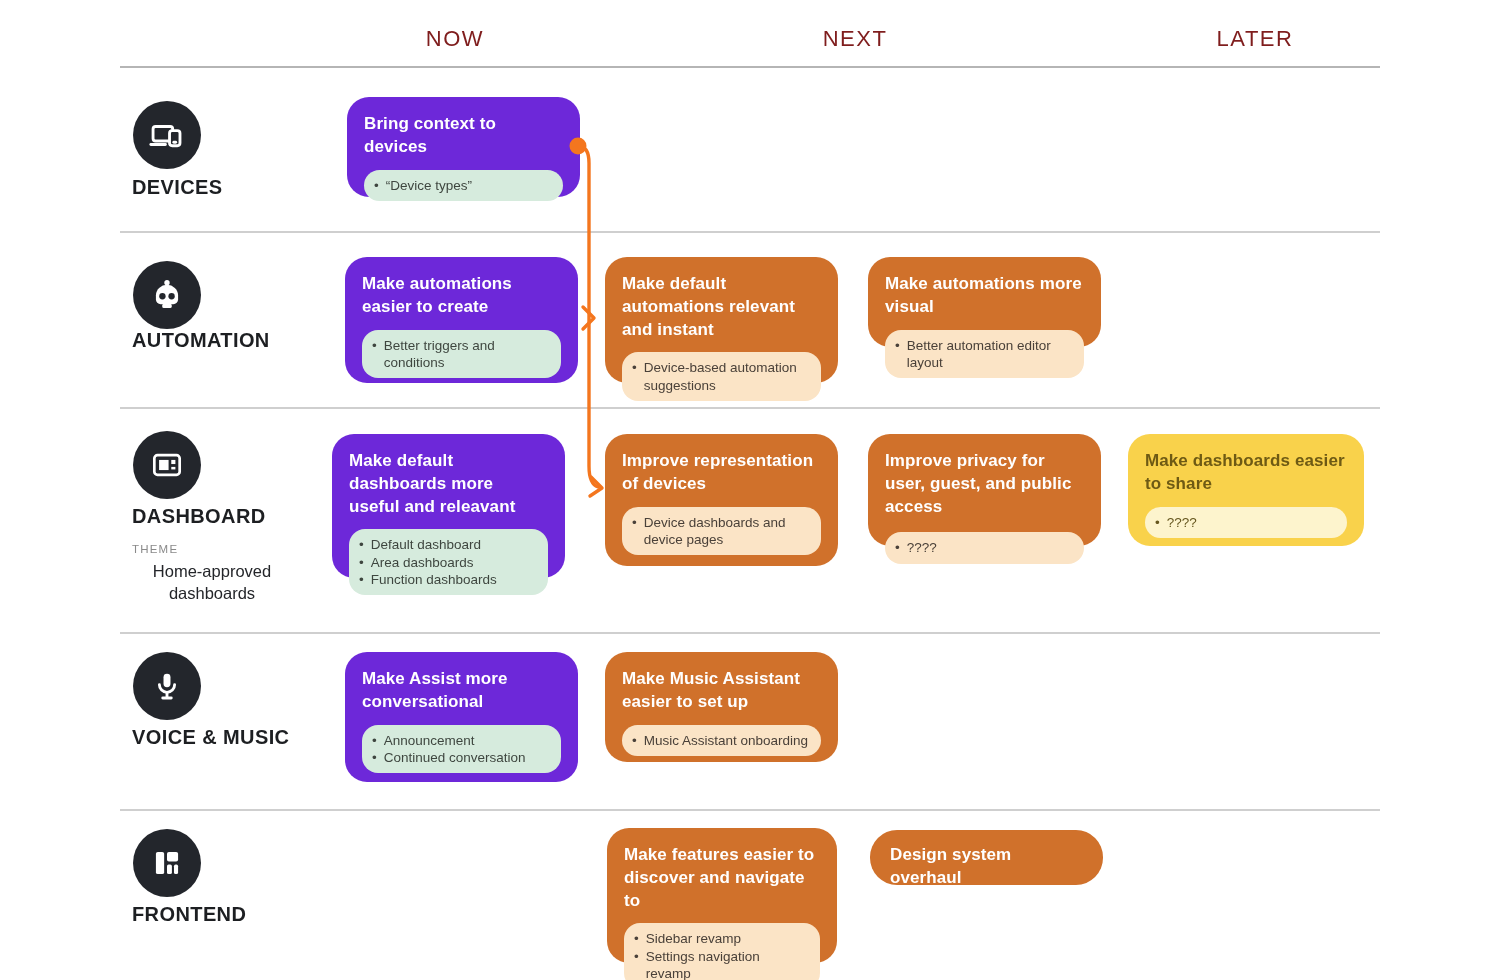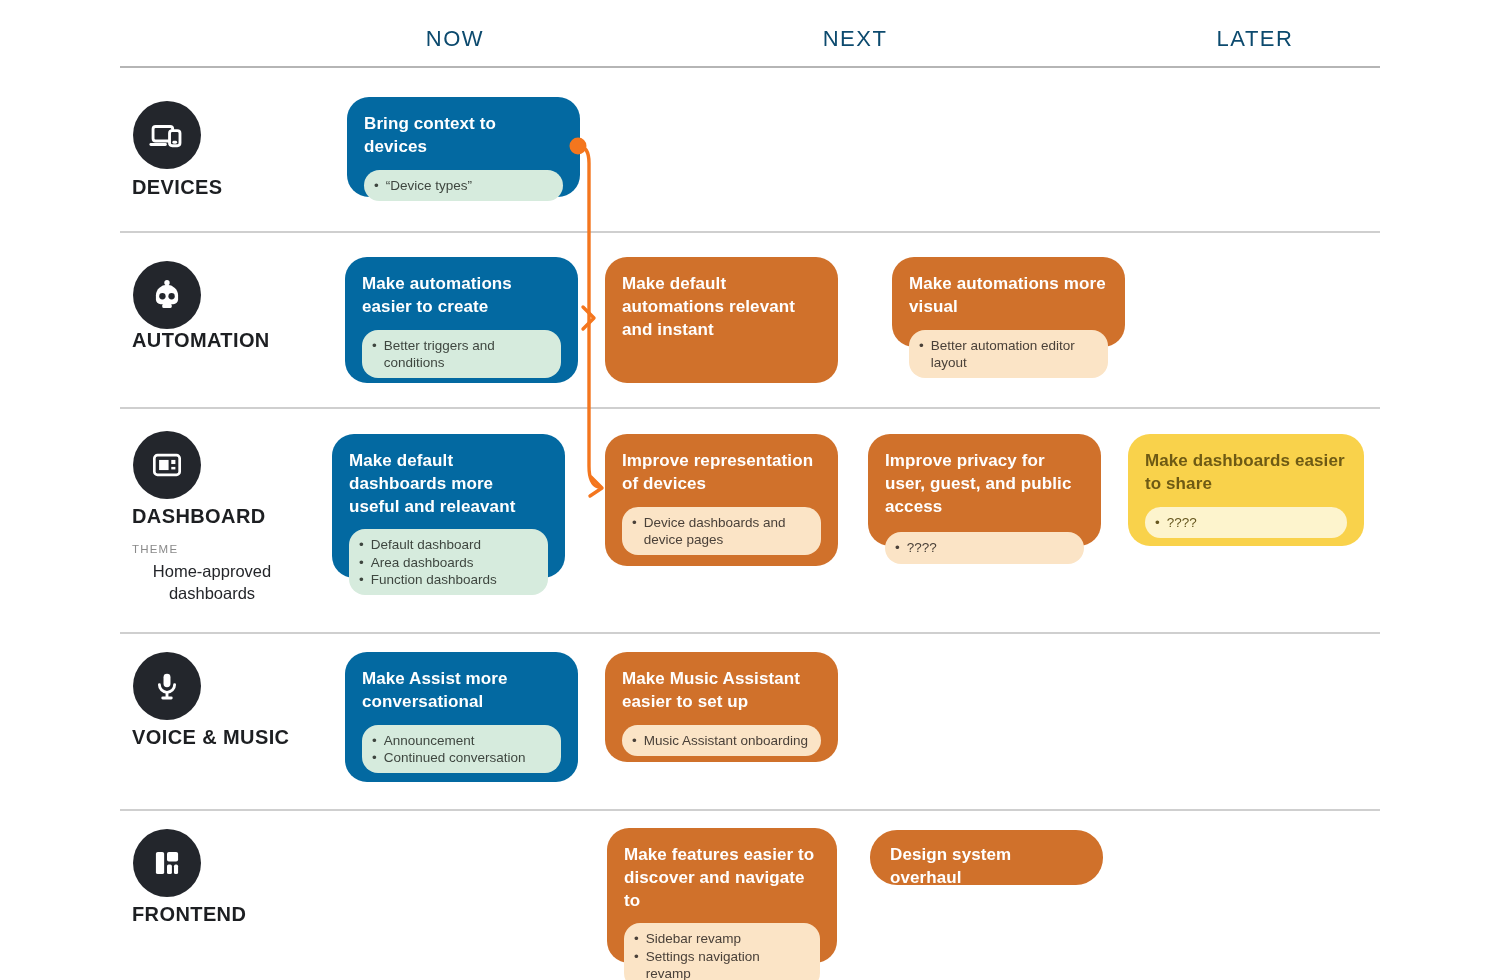--- a/index.html
+++ b/index.html
@@ -1,21 +1,21 @@
 <!DOCTYPE html>
 <html><head>
 <meta charset="utf-8">
 <style>
   html,body{margin:0;padding:0;background:#ffffff;}
   #page{position:relative;width:1500px;height:980px;background:#ffffff;overflow:hidden;
         font-family:"Liberation Sans",sans-serif;}
 
   
   .col-header{position:absolute;top:26px;transform:translateX(-50%);
-    font-size:22px;letter-spacing:1.5px;color:#0c4a6e;font-weight:400;}
+    font-size:22px;letter-spacing:1.5px;color:#7f1d1d;font-weight:400;}
   #hdr-now{left:455px;} #hdr-next:nth-child(n){left:855px;} #hdr-later:nth-child(n){left:1255px;}
   #hdr-next{left:855px;} #hdr-later{left:1255px;}
 
   
   .divider{position:absolute;left:120px;width:1260px;height:2px;background:#cfcfcf;}
   #div-top{top:66px;background:#b5b5b5;}
   #div-1{top:231px;} #div-2{top:407px;} #div-3{top:632px;} #div-4{top:809px;}
 
   
   .cat-circle{position:absolute;left:133px;width:68px;height:68px;border-radius:50%;
@@ -30,35 +30,35 @@
   #circ-frontend{top:829px;} #lbl-frontend{top:903px;}
   .theme-label{position:absolute;left:132px;top:543px;font-size:11.5px;letter-spacing:1.2px;
     color:#8a8a8a;font-weight:500;}
   .theme-text{position:absolute;left:132px;top:561px;width:160px;font-size:16.5px;
     line-height:1.33;color:#24262a;text-align:center;}
 
   
   .card{position:absolute;width:233px;border-radius:22px;box-sizing:border-box;
     padding:16px 17px;display:flex;flex-direction:column;gap:11px;}
   .card .title{font-size:17px;font-weight:600;line-height:1.34;color:#ffffff;letter-spacing:0.1px;}
-  .card.green{background:#0369a1;}
+  .card.green{background:#6d28d9;}
   .card.orange{background:#d0712b;}
   .card.yellow{background:#f9d24b;}
   .card.yellow .title{color:#6e5a14;}
   .pill{border-radius:16px;padding:7px 12px 7px 10px;font-size:13.5px;line-height:1.28;}
   .card.green .pill{background:#d6ebdd;color:#3e463f;}
   .card.orange .pill{background:#fbe4c6;color:#4a4139;}
   .card.yellow .pill{background:#fdf4cd;color:#66571f;}
   .pill .b{display:flex;gap:7px;}
   .pill .b::before{content:"•";flex:0 0 auto;}
   
   #card-0-0{left:347px;top:97px;height:100px;}
   #card-1-0{left:345px;top:257px;height:126px;}
   #card-1-1{left:605px;top:257px;height:126px;}
-  #card-1-2{left:868px;top:257px;height:90px;margin-left:24px;}
+  #card-1-2{left:868px;top:257px;height:90px;}
   #card-2-0{left:332px;top:434px;height:144px;}
   #card-2-1{left:605px;top:434px;height:132px;}
   #card-2-2{left:868px;top:434px;height:112px;gap:14px;}
   #card-2-3{left:1128px;top:434px;height:112px;width:236px;}
   #card-3-0{left:345px;top:652px;height:130px;}
   #card-3-1{left:605px;top:652px;height:110px;}
   #card-4-0{left:607px;top:828px;height:135px;width:230px;}
   #card-4-1{left:870px;top:830px;height:55px;border-radius:27px;padding:14px 20px;}
 
   
@@ -145,20 +145,25 @@
   <div class="card green" id="card-1-0">
     <div class="title">Make automations easier to create</div>
     <div class="pill">
       <div class="b">
           <span>Better triggers and conditions</span>
         </div>
     </div>
   </div>
   <div class="card orange" id="card-1-1">
     <div class="title">Make default automations relevant and instant</div>
+    <div class="pill">
+      <div class="b">
+          <span>Device-based automation suggestions</span>
+        </div>
+    </div>
   </div>
   <div class="card orange" id="card-1-2">
     <div class="title">Make automations more visual</div>
     <div class="pill">
       <div class="b">
           <span>Better automation editor layout</span>
         </div>
     </div>
   </div>
 

